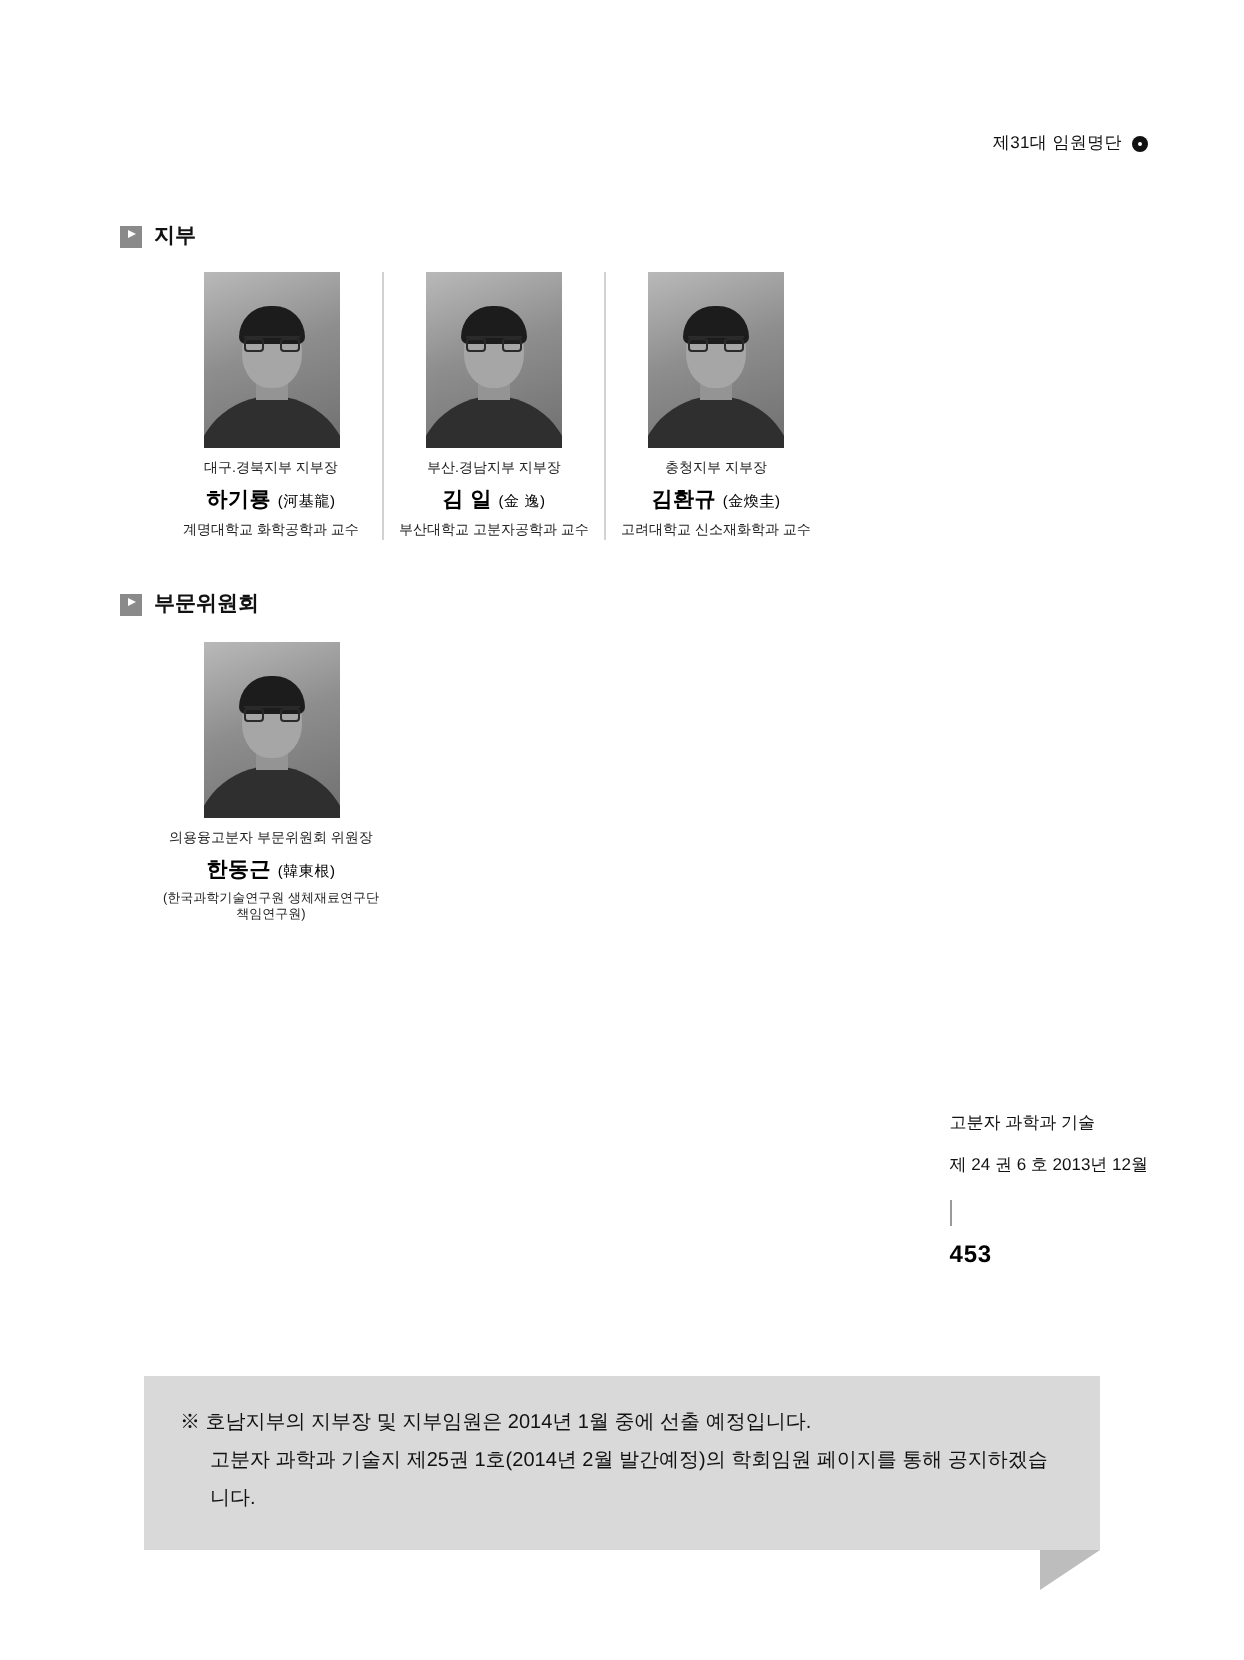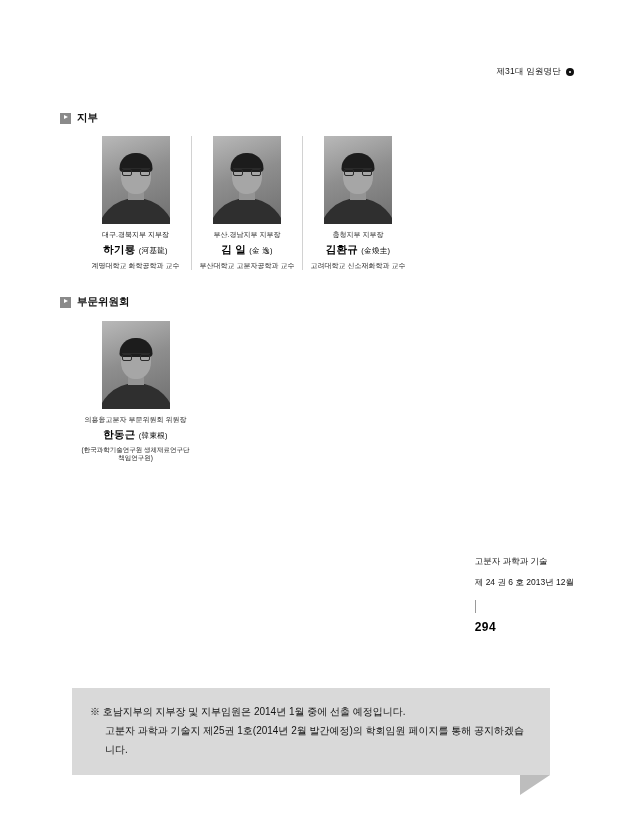--- a/index.html
+++ b/index.html
@@ -359,16 +359,16 @@
       <span>호남지부의 지부장 및 지부임원은 2014년 1월 중에 선출 예정입니다.</span>
     </div>
     <div class="note-line-2">고분자 과학과 기술지 제25권 1호(2014년 2월 발간예정)의 학회임원 페이지를 통해 공지하겠습니다.</div>
     <div class="note-corner"></div>
   </div>
 
   <div class="page-footer">
     <span>고분자 과학과 기술</span>
     <span>제 24 권 6 호 2013년 12월</span>
     <span class="footer-sep"></span>
-    <span class="page-number">294</span>
+    <span class="page-number">453</span>
   </div>
 
 </div>
 
 </body></html>

